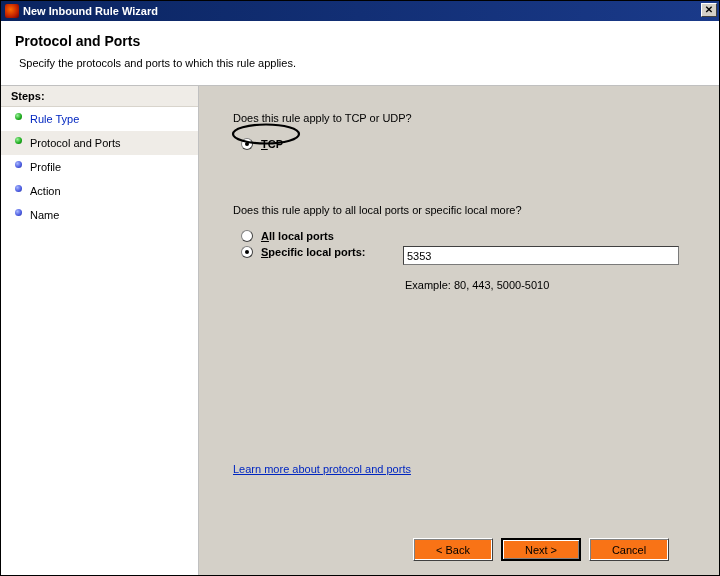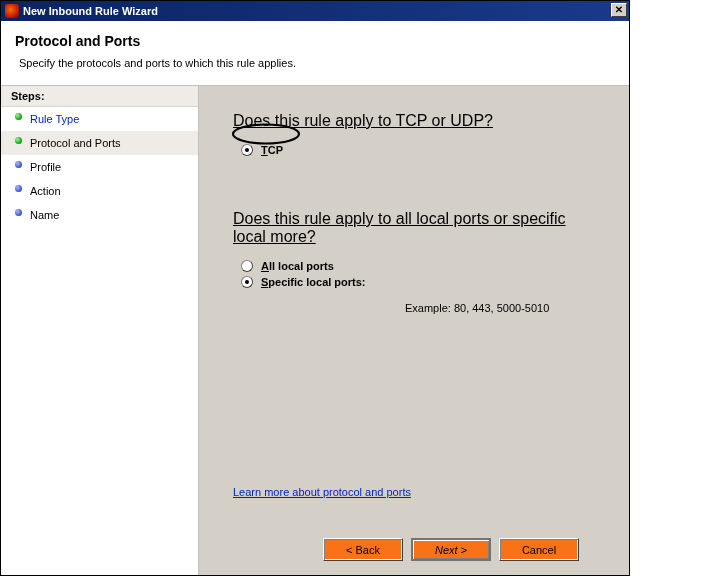--- a/index.html
+++ b/index.html
@@ -3,21 +3,21 @@
 <meta charset="utf-8">
 <style>
   html, body {
     margin: 0;
     padding: 0;
     font-family: Tahoma, Arial, sans-serif;
     font-size: 11px;
     background: #fff;
   }
   .window {
-    width: 630px;
+    width: 720px;
     height: 576px;
     background: #d4d0c8;
     border: 1px solid #000;
     box-sizing: border-box;
     position: relative;
     display: flex;
     flex-direction: column;
   }
   .titlebar {
     height: 20px;
@@ -131,23 +131,22 @@
     padding: 26px 34px 0 34px;
     position: relative;
     box-sizing: border-box;
     display: flex;
     flex-direction: column;
   }
   .content-inner {
     flex: 1;
   }
   .q {
-    font-size: 16px;
+    font-size: 11px;
     margin-bottom: 14px;
-    text-decoration: underline;
   }
   .radio-row {
     display: flex;
     align-items: center;
     font-size: 11px;
     margin: 4px 0 4px 8px;
   }
   .radio-outer {
     width: 12px;
     height: 12px;
@@ -233,23 +232,22 @@
     font-size: 11px;
     background: #f97316;
     border: 1px solid #404040;
     border-top-color: #fff;
     border-left-color: #fff;
     box-shadow: 1px 1px 0 #808080 inset, -1px -1px 0 #fff inset;
     cursor: pointer;
     box-sizing: border-box;
   }
   .btn.default {
-    border: 2px solid #737373;
+    border: 2px solid #000000;
     box-shadow: inset 1px 1px 0 #fff, inset -1px -1px 0 #808080;
-    font-style: italic;
   }
 </style>
 </head>
 <body>
 
 <div class="window">
 
   <div class="titlebar">
     <div class="titlebar-icon"></div>
     <span>New Inbound Rule Wizard</span>
@@ -309,20 +307,21 @@
 
           <div class="port-row">
             <span class="radio-outer"></span>
             <span class="label label-bold underline-first">All local ports</span>
           </div>
           <div class="port-row">
             <span class="radio-outer">
                 <span class="radio-dot"></span>
               </span>
             <span class="label label-bold underline-first">Specific local ports:</span>
+            <input class="port-input" type="text" value="5353" style="">
           </div>
           <div class="example">Example: 80, 443, 5000-5010</div>
         </div>
 
         <span class="learn-link">Learn more about protocol and ports</span>
       </div>
 
       <div class="button-row">
         <button class="btn">&lt; Back</button>
         <button class="btn default">Next &gt;</button>

